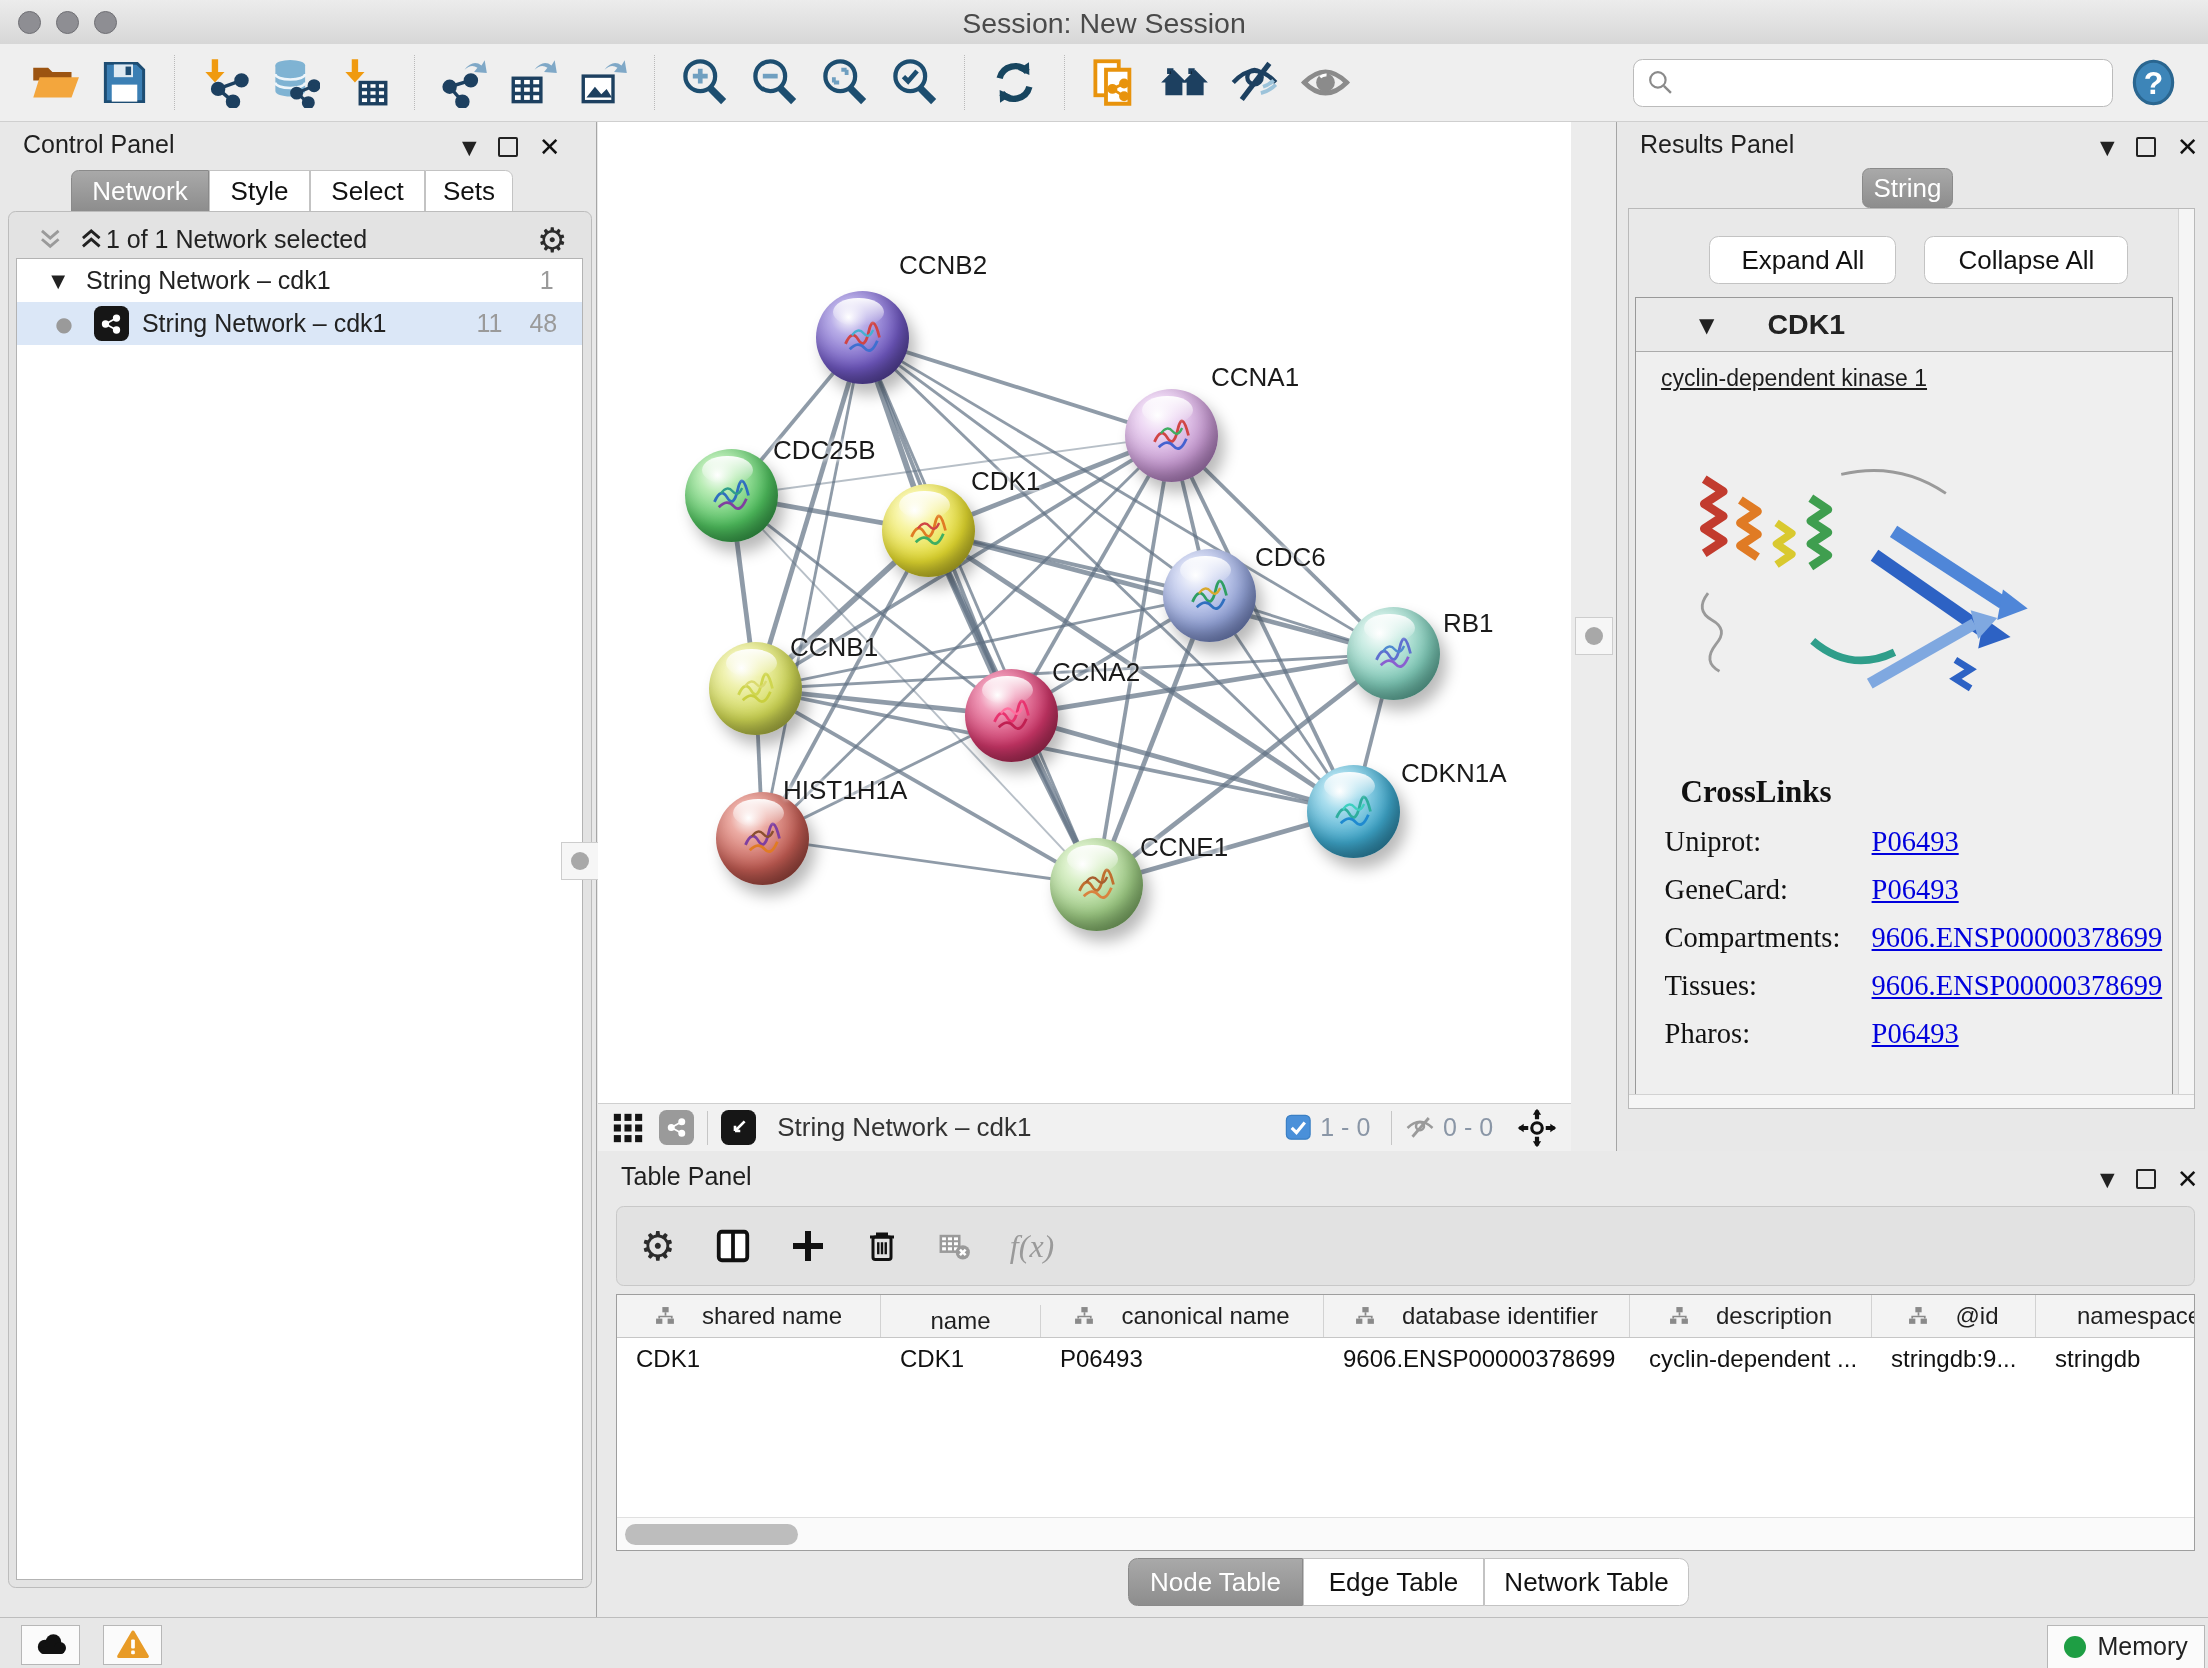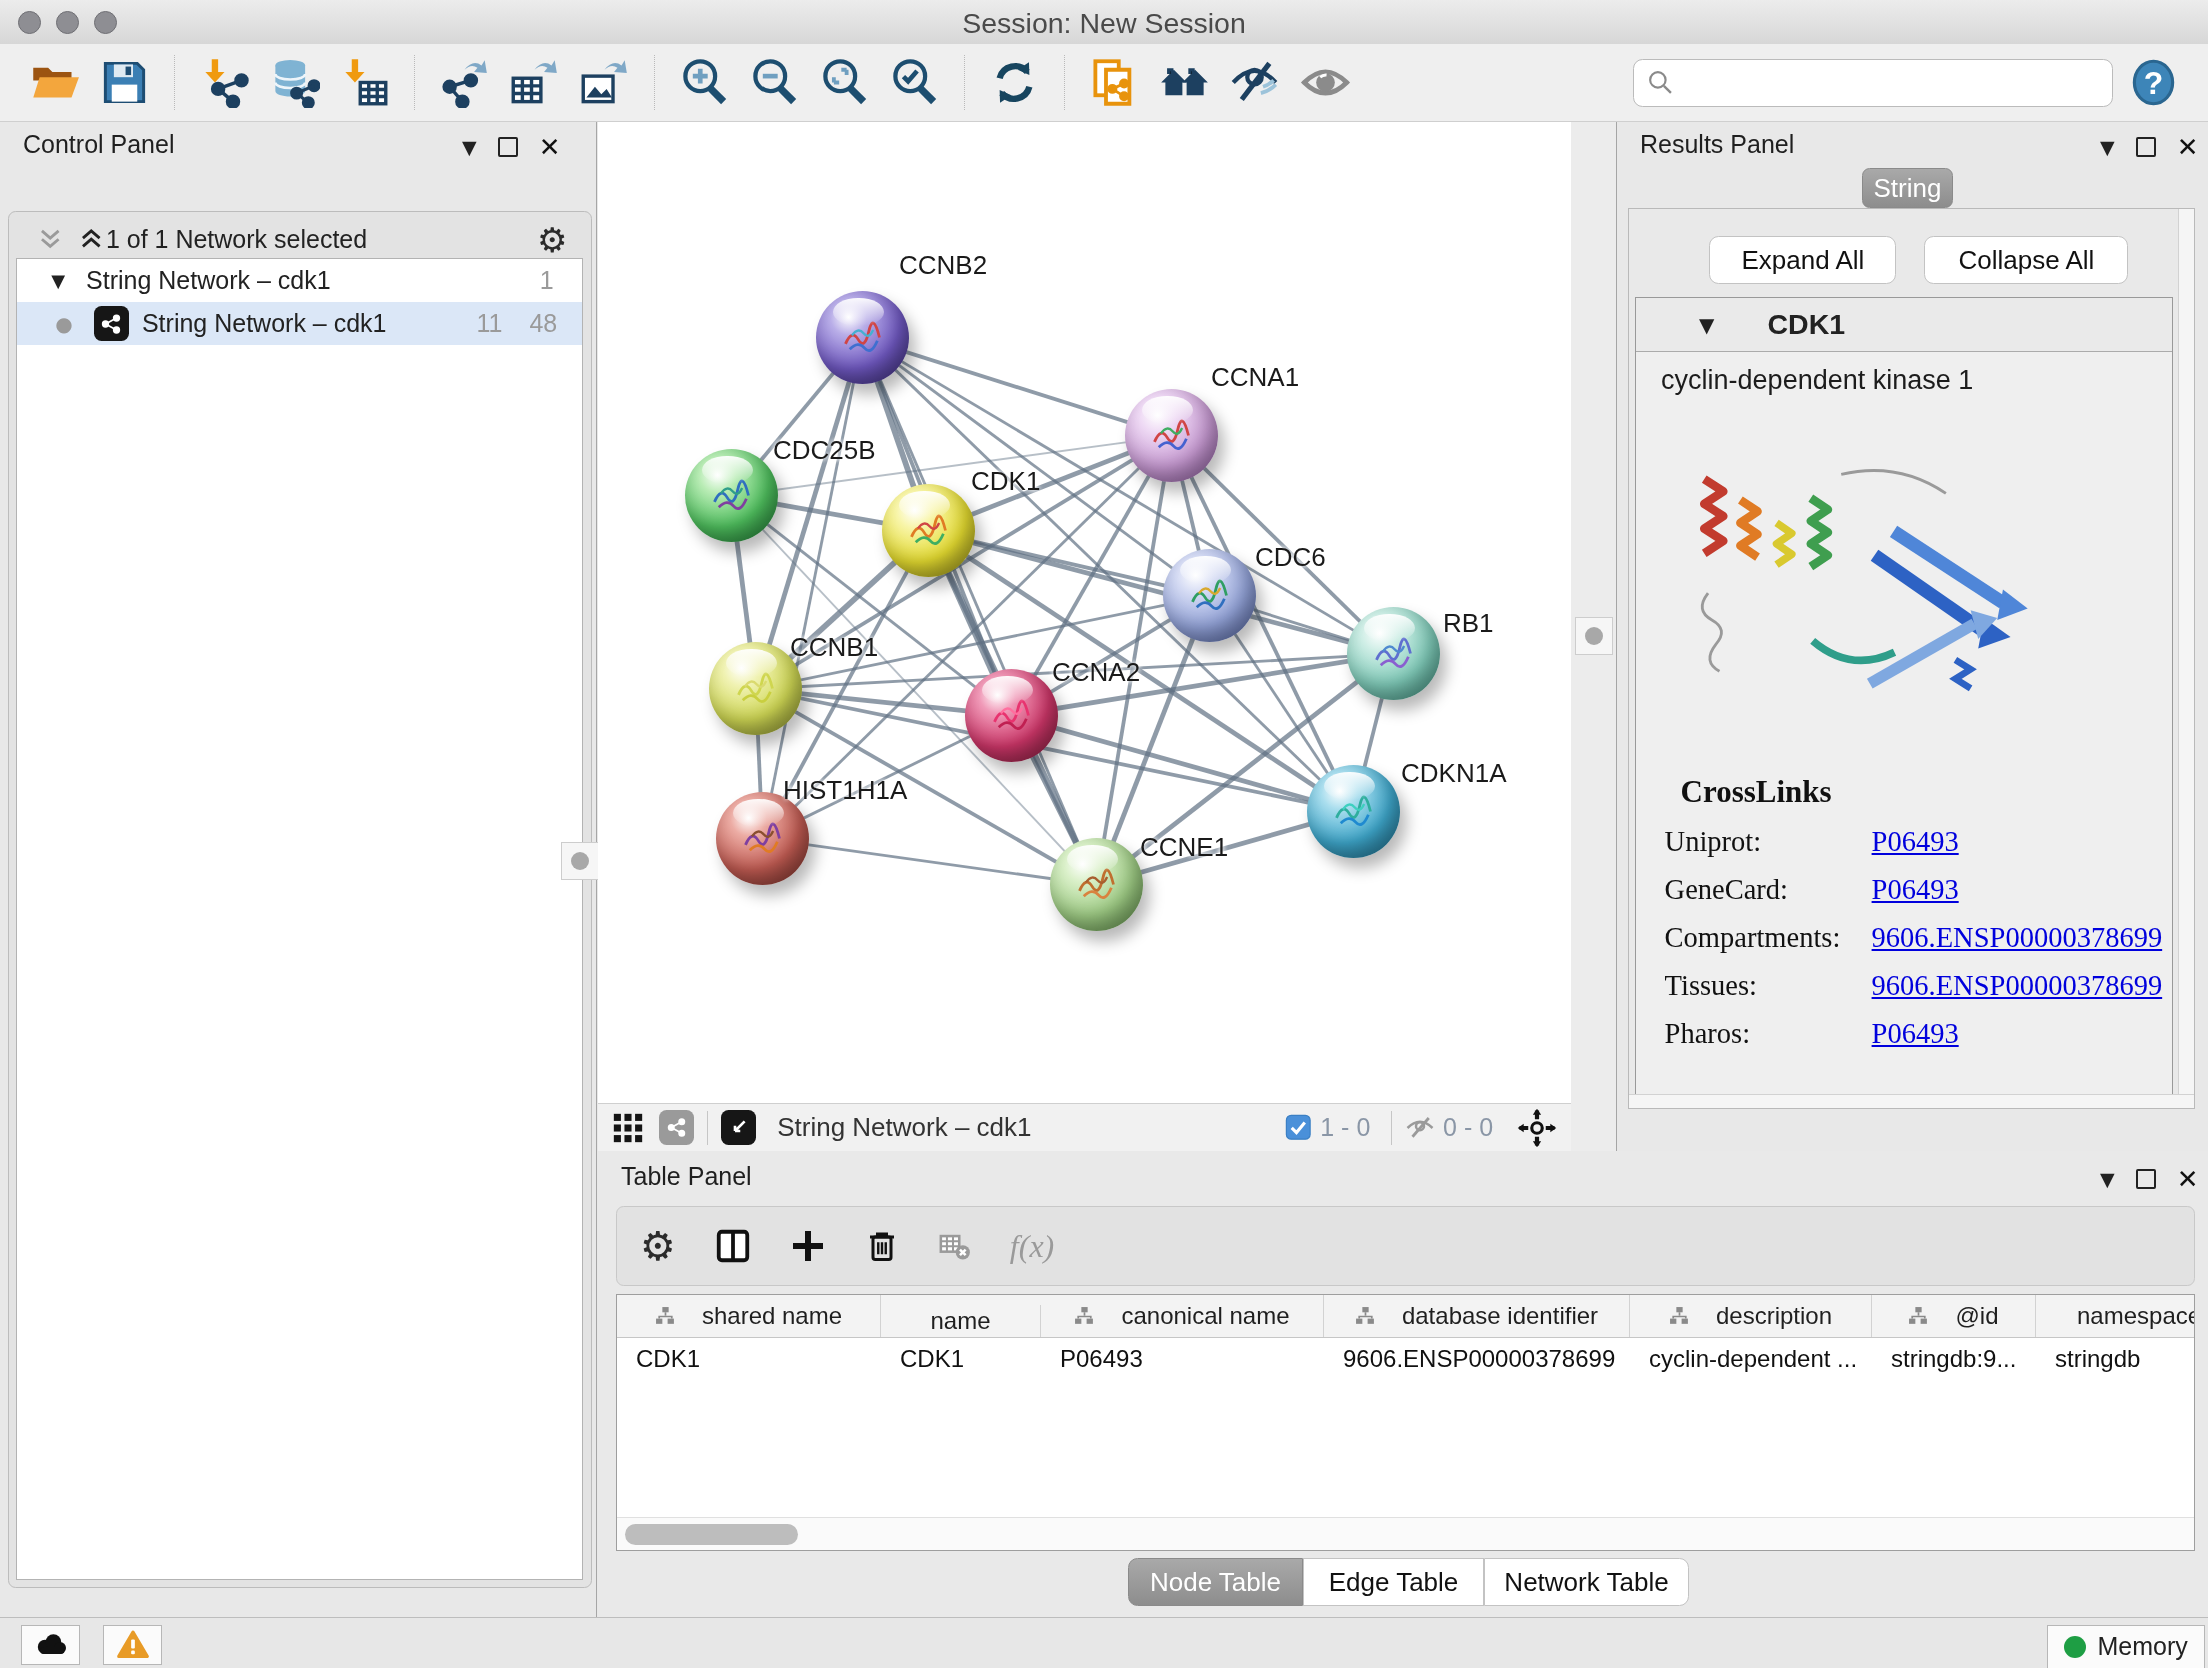--- a/index.html
+++ b/index.html
@@ -80,21 +80,21 @@
   .rp-box{position:absolute;left:11.4px;top:86px;width:567px;height:901px;background:#e9e9e9;
     border:1px solid #b9b9b9;box-sizing:border-box;}
   .rp-vscroll{position:absolute;right:0;top:0;width:15px;height:100%;background:#f5f5f5;border-left:1px solid #d2d2d2;}
   .rp-hscroll{position:absolute;left:0;bottom:0;height:13.3px;width:100%;background:#f5f5f5;border-top:1px solid #d2d2d2;}
   .rp-btn{position:absolute;height:46px;background:#fff;border:1px solid #c3c3c3;border-radius:9.5px;
     font-size:26px;display:flex;align-items:center;justify-content:center;color:#111;}
   .gene-box{position:absolute;left:5.7px;top:88px;width:538px;height:805px;border:1px solid #999;
     background:#efefef;box-sizing:border-box;}
   .gene-header{height:53px;background:#eaeaea;border-bottom:1px solid #ababab;
     display:flex;align-items:center;}
-  .gene-desc{font-size:27px;color:#1c1c1c;padding:13.3px 0 0 25px;}
+  .gene-desc{font-size:23px;color:#1c1c1c;padding:13.3px 0 0 25px;text-decoration:underline;}
   .crosslinks{position:absolute;left:28.5px;top:476px;font-family:"Liberation Serif",serif;}
   .cl-head{font-size:31px;font-weight:bold;color:#111;margin-left:16px;}
   .cl-row{display:flex;font-size:28.5px;margin-top:16px;}
   .cl-label{width:207px;color:#111;}
   .cl-link{color:#0000dd;text-decoration:underline;}
 
   
   .table-panel{left:598px;top:1151px;width:1610px;height:466px;background:#e9e9e9;}
   .tp-toolbar{position:absolute;left:18px;top:55px;width:1579px;height:80px;background:#e2e2e2;
     border:1px solid #c8c8c8;border-radius:7.6px;display:flex;align-items:center;padding:0 23px;
@@ -292,20 +292,26 @@
     </svg>
   </div>
 </div>
 
 <div class="abs control-panel">
   <div style="position:absolute;left:23px;top:7.6px" class="panel-title">Control Panel</div>
   <div class="pctl" style="position:absolute;left:462px;top:9.5px">
     <span class="tri glyph">▼</span>
     <span class="float-sq"></span>
     <span class="closex glyph">✕</span>
+  </div>
+  <div style="position:absolute;left:71px;top:48px;display:flex">
+    <div class="tabbtn sel" style="width:138px;border-radius:7.6px 0 0 0">Network</div>
+    <div class="tabbtn" style="width:101px">Style</div>
+    <div class="tabbtn" style="width:115px">Select</div>
+    <div class="tabbtn" style="width:88px;border-radius:0 7.6px 0 0">Sets</div>
   </div>
   <div class="cp-box">
     <div class="cp-box-header">
       <svg width="28.5" height="28.5" viewBox="0 0 24 24" style="margin-left:27px">
         <path d="M5 5 l7 6 l7 -6 M5 12 l7 6 l7 -6" fill="none" stroke="#9a9a9a" stroke-width="2.4"></path>
       </svg>
       <svg width="28.5" height="28.5" viewBox="0 0 24 24" style="margin-left:13.3px">
         <path d="M5 11 l7 -6 l7 6 M5 18 l7 -6 l7 6" fill="none" stroke="#222" stroke-width="2.4"></path>
       </svg>
       <div style="flex:1;font-size:25px">1 of 1 Network selected</div>

